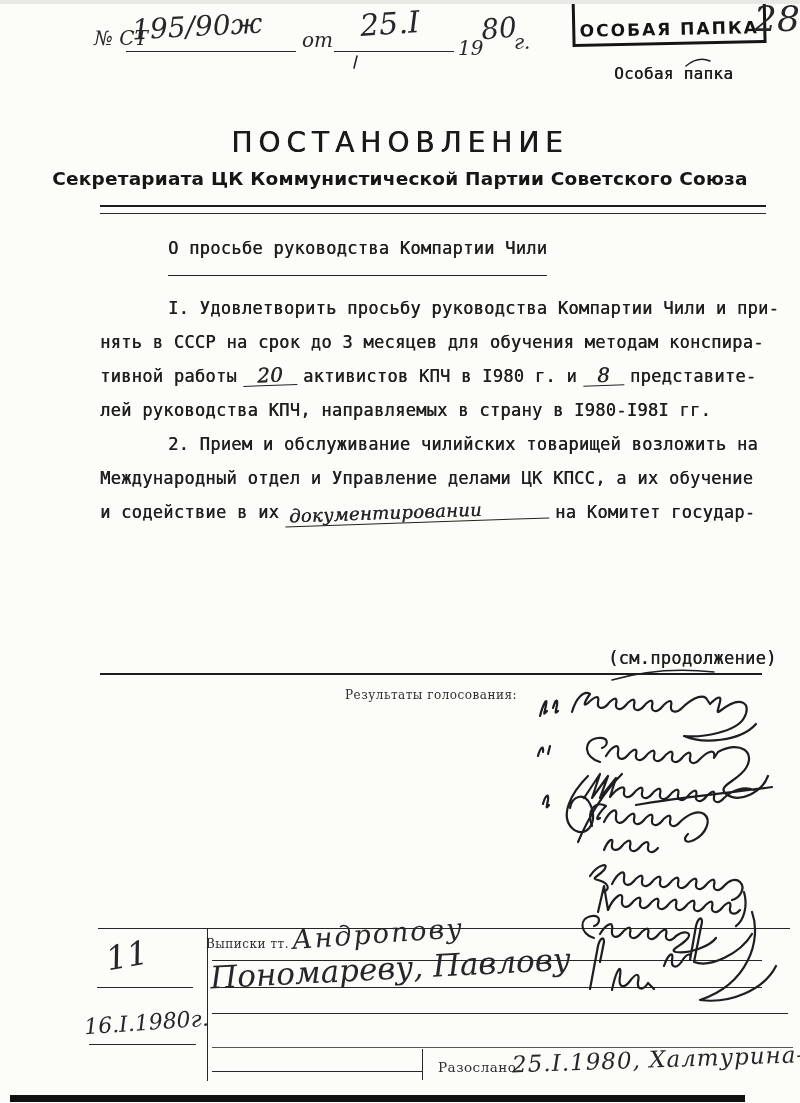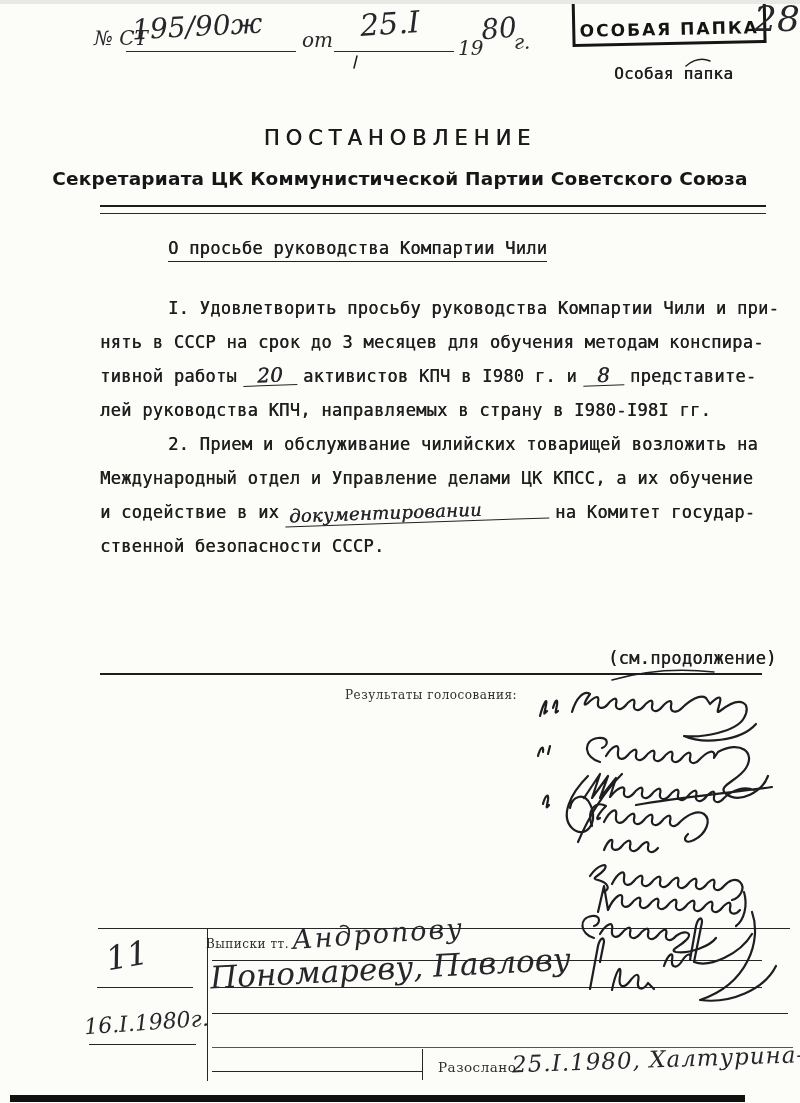--- a/index.html
+++ b/index.html
@@ -14,27 +14,27 @@
   .hline{position:absolute;height:0;border-bottom:1.6px solid #2a2a2a;}
   .hw{font-family:"DejaVu Serif", serif;font-style:italic;color:#26262b;white-space:nowrap;}
   .stampbox{position:absolute;left:572px;top:-16px;width:188px;height:48px;border:3px solid #151515;
             display:flex;align-items:flex-end;justify-content:center;padding-bottom:3px;
             transform:rotate(-1.2deg);font-weight:bold;font-size:17px;letter-spacing:2px;
             font-family:"DejaVu Sans", sans-serif;color:#141414;}
   .secrecy{position:absolute;left:568px;top:34px;font-weight:bold;font-size:15.5px;letter-spacing:.5px;
            border-bottom:2px solid #1c1c1c;padding-bottom:2px;color:#161616;}
   .folder{position:absolute;left:614px;top:60px;}
   
-  .title{position:absolute;left:0;top:122px;width:100%;text-align:center;font-size:21px;
+  .title{position:absolute;left:0;top:122px;width:100%;text-align:center;font-size:28px;
          letter-spacing:6px;color:#1a1a1a;text-shadow:.5px 0 0 currentColor;}
   .subtitle{position:absolute;left:0;top:164px;width:100%;text-align:center;font-weight:bold;
             font-size:18.5px;letter-spacing:.2px;color:#161616;}
   .dblrule{position:absolute;left:100px;top:201px;width:666px;height:6px;
            border-top:2.5px solid #1d1d1d;border-bottom:1.5px solid #2a2a2a;}
-  .subject{position:absolute;left:168px;top:234px;border-bottom:1.6px solid #222;padding-bottom:3px;}
+  .subject{position:absolute;left:168px;top:234px;border-bottom:1.6px solid #222;padding-bottom:17px;}
   
   .bodyblock{position:absolute;left:100px;width:672px;}
   .p1{top:287px;} .p2{top:423px;}
   .bline{height:34px;line-height:34px;white-space:nowrap;}
   .indent{padding-left:68px;}
   .hw-inline{display:inline-block;font-size:20px;line-height:20px;
              border-bottom:1.6px solid #222;transform:rotate(-2deg);margin:0 6px;vertical-align:baseline;}
   .hw-num{padding:0 14px;}
   .hw-word{padding:0 8px 0 4px;min-width:252px;font-size:18px;}
   .continuation{position:absolute;left:608px;top:644px;}
@@ -84,21 +84,20 @@
     <div class="bline indent">I. Удовлетворить просьбу руководства Компартии Чили и при-</div>
     <div class="bline">нять в СССР на срок до 3 месяцев для обучения методам конспира-</div>
     <div class="bline"><span>тивной работы</span><span class="hw hw-inline hw-num">20</span><span>активистов КПЧ в I980 г. и</span><span class="hw hw-inline hw-num">8</span><span>представите-</span></div>
     <div class="bline">лей руководства КПЧ, направляемых в страну в I980-I98I гг.</div>
   </div>
 
   <div class="bodyblock p2 tw">
     <div class="bline indent">2. Прием и обслуживание чилийских товарищей возложить на</div>
     <div class="bline">Международный отдел и Управление делами ЦК КПСС, а их обучение</div>
     <div class="bline"><span>и содействие в их</span><span class="hw hw-inline hw-word">документировании</span><span>на Комитет государ-</span></div>
-    <div class="bline">ственной безопасности СССР.</div>
   </div>
 
   <div class="continuation tw">(см.продолжение)</div>
   <div class="toprule"></div>
 
   <div class="voting smallprint">Результаты голосования:</div>
 
   <div class="gline" style="left:98px;top:924px;width:692px;"></div>
   <div class="vline" style="left:207px;top:924px;height:153px;"></div>
   <div class="gline" style="left:212px;top:956px;width:550px;"></div>

